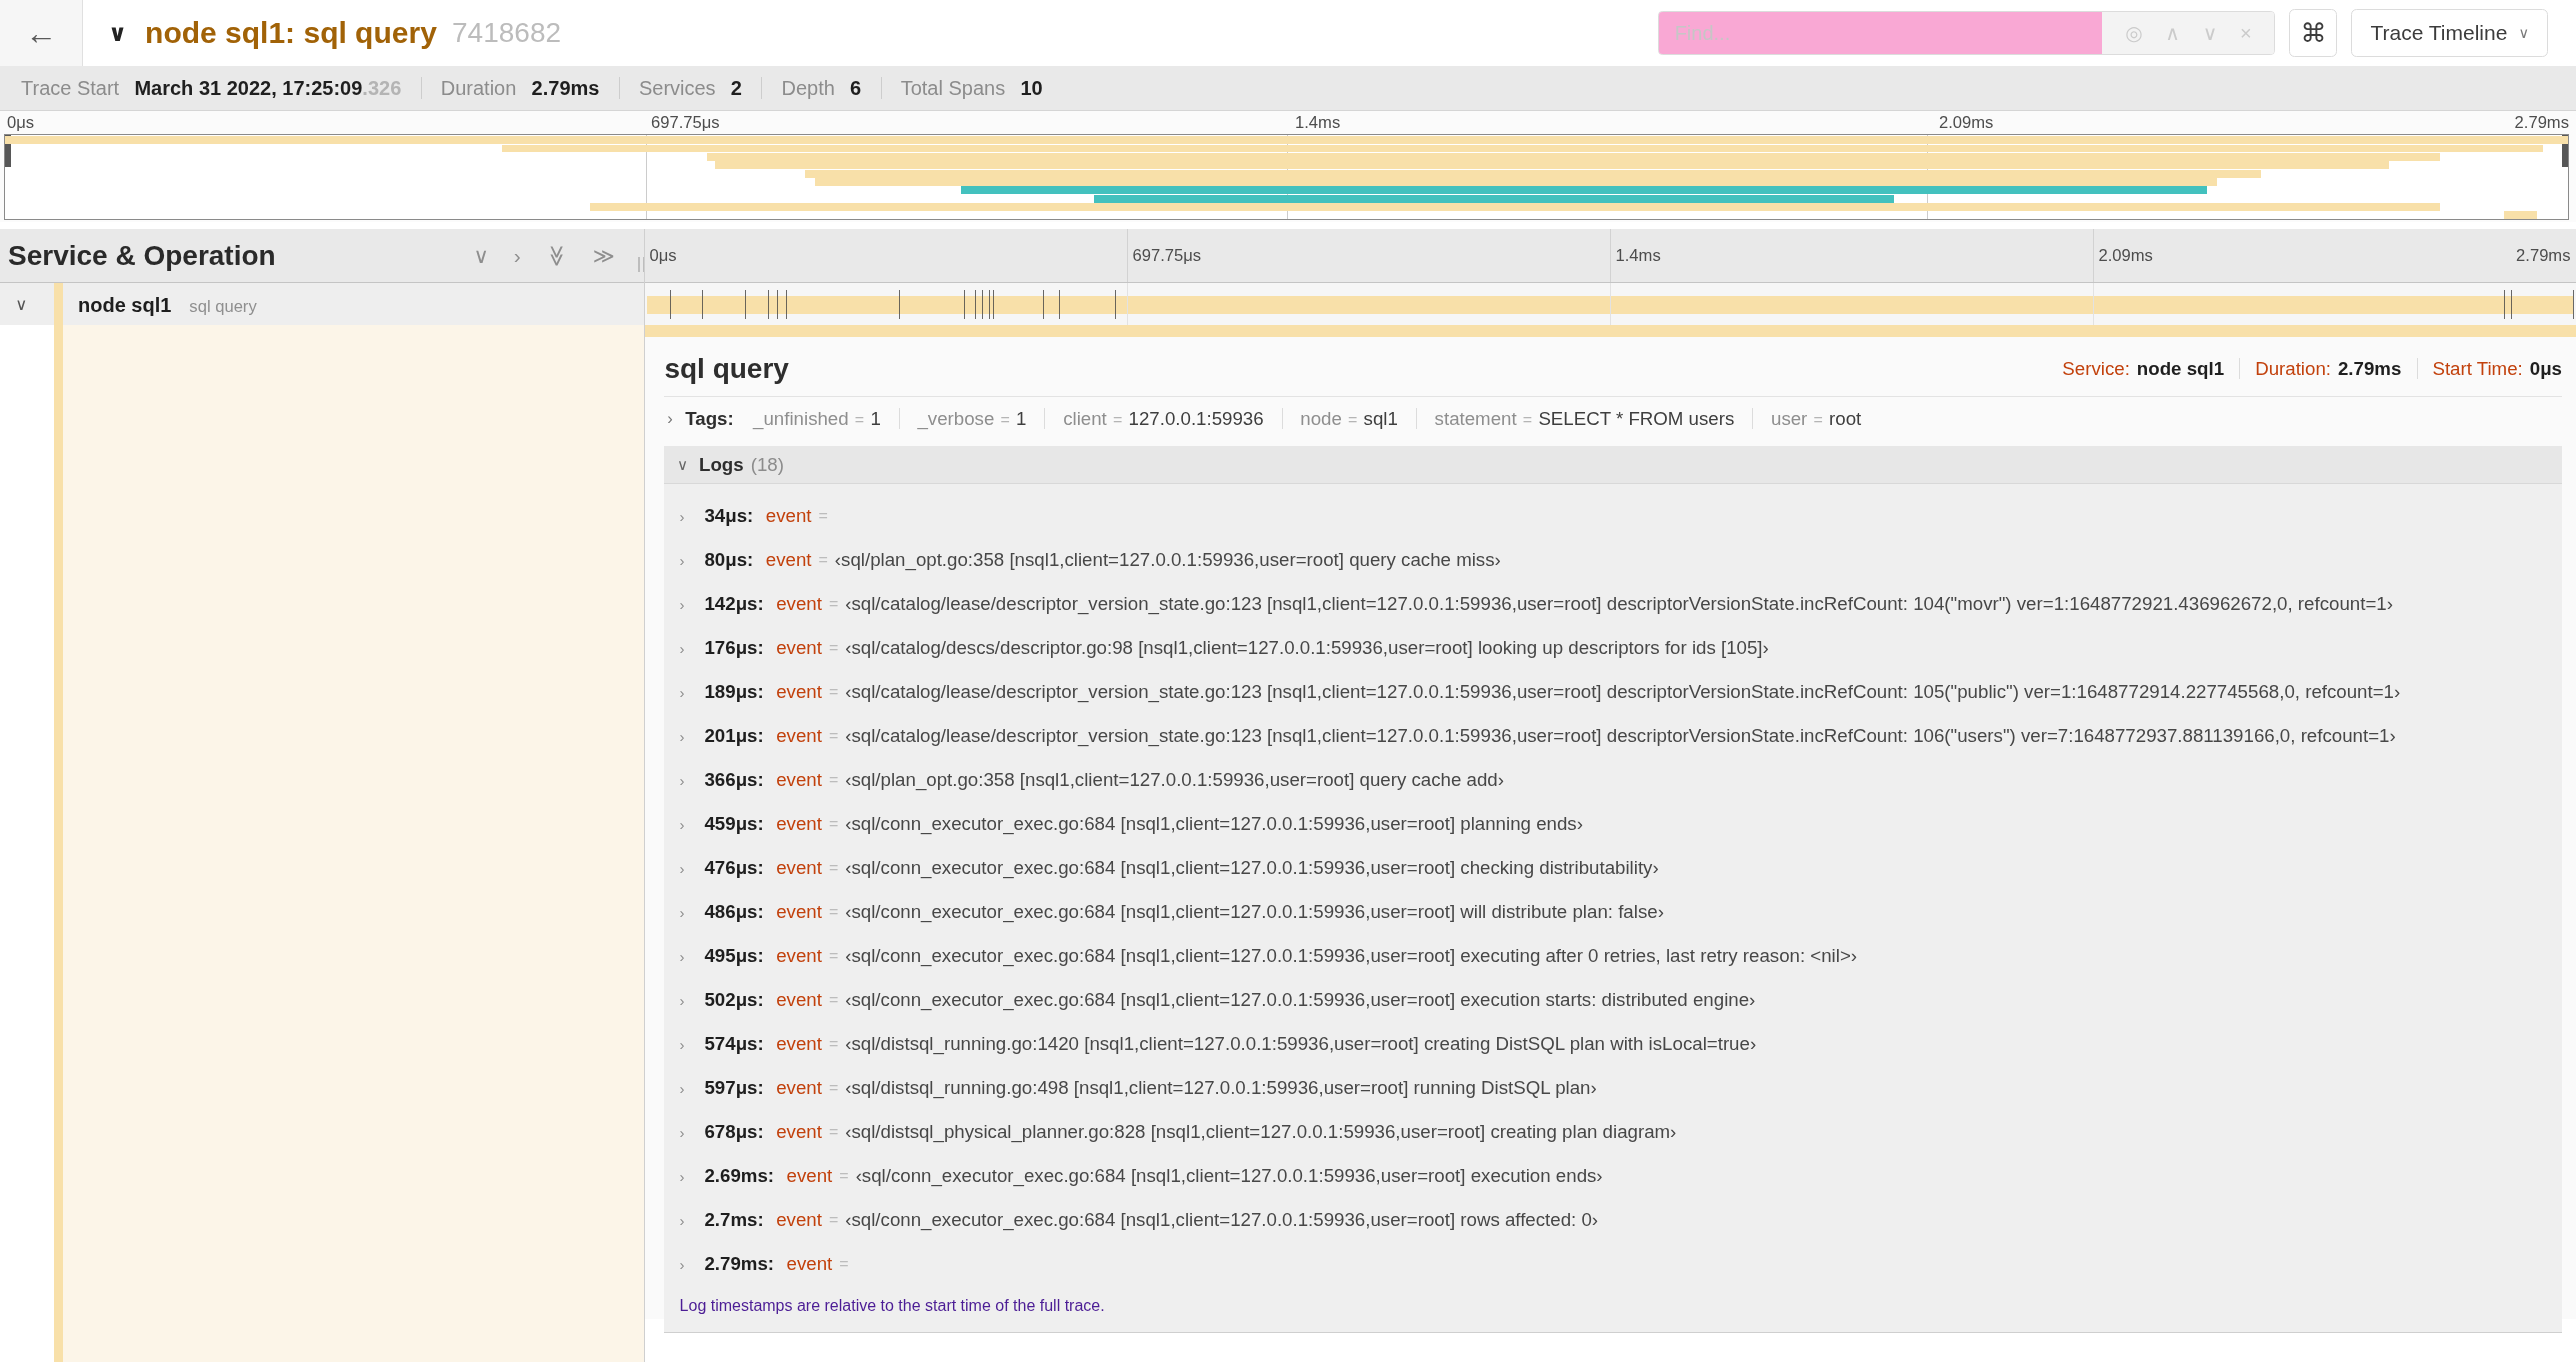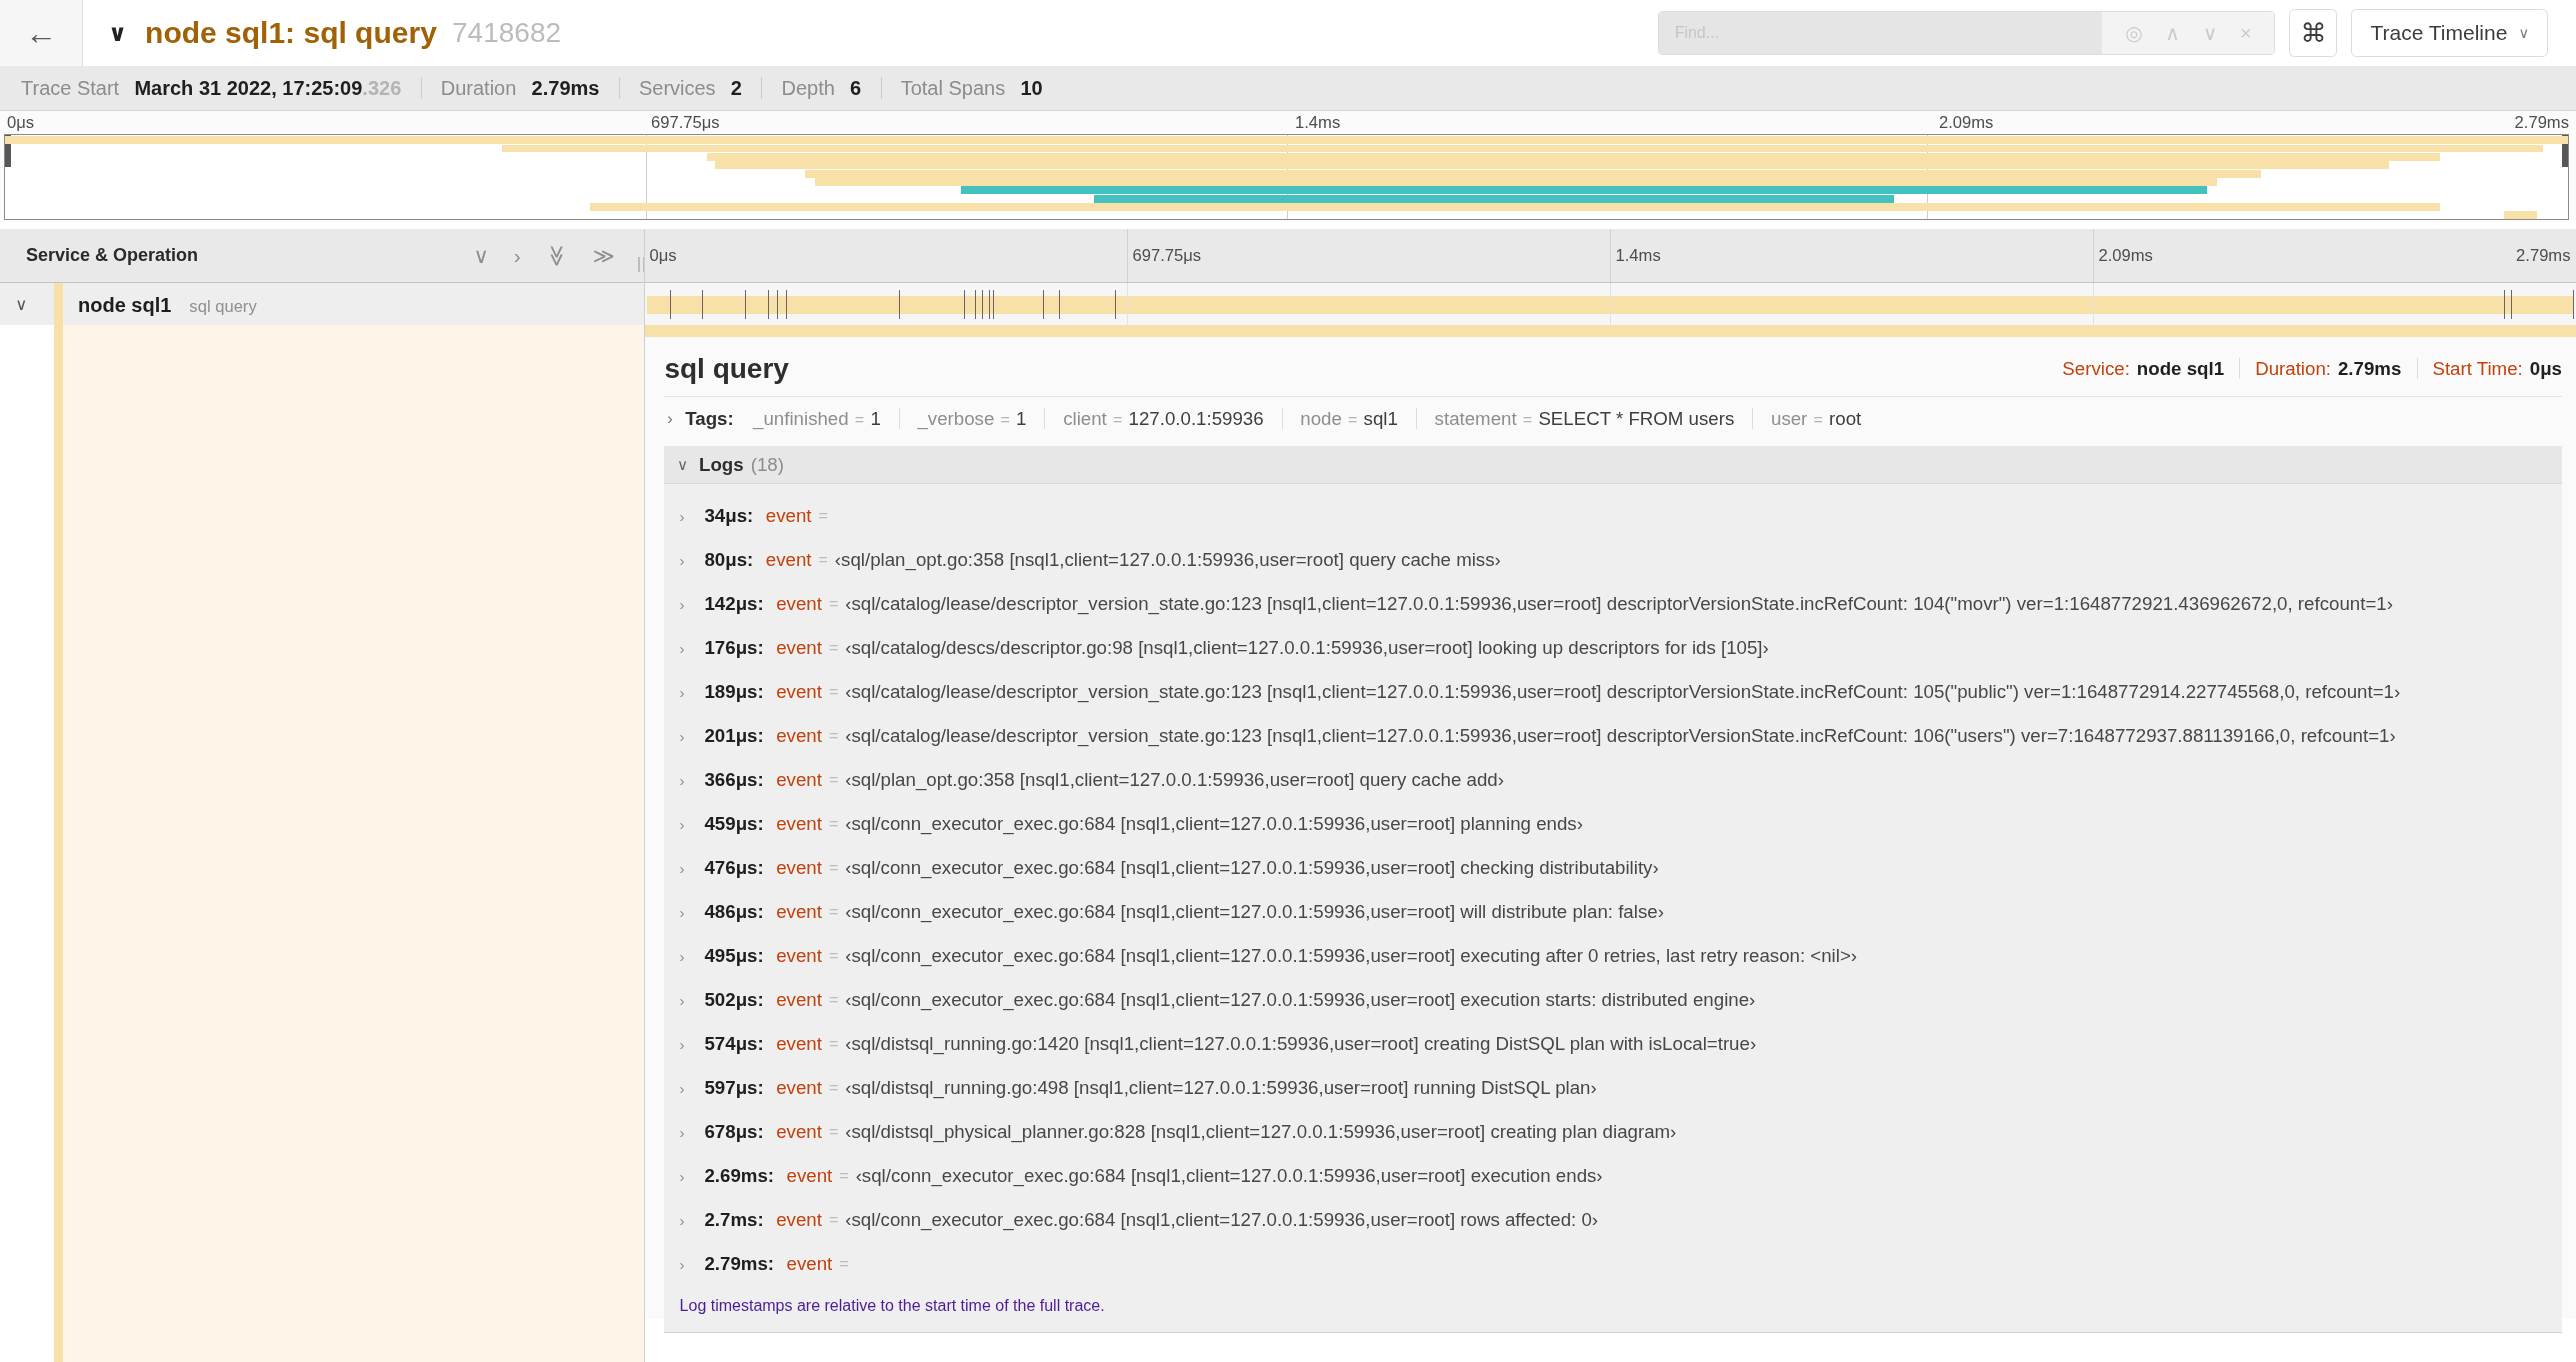--- a/index.html
+++ b/index.html
@@ -10,21 +10,21 @@
   .top-header{position:absolute;left:0;top:0;width:2576px;height:66px;background:#fff;
               border-bottom:0.7px solid #e4e4e4;display:flex;align-items:center;}
   .back-btn{width:82px;height:66px;background:#f6f6f6;border-right:0.7px solid #e0e0e0;
             display:flex;align-items:center;justify-content:center;font-size:32px;color:#5a5a5a;cursor:pointer;}
   .title-chevron{margin-left:25px;font-size:23.5px;font-weight:700;color:#222;cursor:pointer;}
   .trace-title{margin-left:18px;font-size:30px;font-weight:700;color:#a16207;white-space:nowrap;}
   .trace-id{margin-left:15.2px;font-size:28px;font-weight:400;color:#bcbcbc;}
   .header-right{margin-left:auto;display:flex;align-items:center;gap:14px;margin-right:28px;}
   .find-group{display:flex;width:615px;height:42px;border:1.4px solid #dcdcdc;border-radius:4.2px;
               overflow:hidden;background:#fff;}
-  .find-input{flex:1;border:none;outline:none;font-size:16px;color:#444;padding:0 15.2px;background:#e5e5e5;}
+  .find-input{flex:1;border:none;outline:none;font-size:20px;color:#444;padding:0 15.2px;background:#f9a8d4;}
   .find-input::placeholder{color:#c6c6c6;}
   .find-controls{width:172px;background:#f3f3f3;display:flex;align-items:center;
                  justify-content:space-evenly;color:#cbcbcb;font-size:20px;}
   .find-controls span{cursor:pointer;}
   .sq-btn{height:46px;border:1.4px solid #dcdcdc;border-radius:5.5px;background:#fff;display:flex;
           align-items:center;justify-content:center;cursor:pointer;}
   .cmd-btn{width:46px;font-size:26px;color:#3d3d3d;}
   .view-btn{padding:0 18px;gap:11px;font-size:21px;color:#3c3c3c;white-space:nowrap;}
   .view-caret{font-size:14.5px;color:#7a7a7a;}
 
@@ -45,21 +45,21 @@
   .minimap-canvas{position:absolute;left:4.2px;top:23px;width:2565px;height:86px;background:#fff;
                   border:1.4px solid #8a8a8a;box-sizing:border-box;cursor:crosshair;}
   .mm-grid{position:absolute;top:0;bottom:0;width:0.7px;background:#cccccc;}
   .mm-row{position:absolute;height:7.6px;}
   .mm-scrub{position:absolute;top:0;width:6.2px;height:32px;background:#575757;cursor:ew-resize;}
 
   
   .cols-header{position:absolute;left:0;top:229px;width:2576px;height:54px;}
   .left-head{position:absolute;left:0;top:0;width:644px;height:54px;background:#e9e9e9;
              border-bottom:1.4px solid #c4c4c4;display:flex;align-items:center;box-sizing:border-box;}
-  .left-head-title{margin-left:26px;font-size:18px;font-weight:700;color:#2a2a2a;}
+  .left-head-title{margin-left:8px;font-size:28px;font-weight:700;color:#2a2a2a;}
   .head-icons{margin-left:auto;margin-right:16.6px;display:flex;align-items:center;gap:25px;
               font-size:21px;color:#8e8e8e;}
   .head-icons span{cursor:pointer;}
   .rot90{display:inline-block;transform:rotate(90deg);}
   .grip{display:flex;gap:2.8px;margin-left:7px;margin-top:18px;cursor:col-resize;}
   .grip i{display:block;width:1.4px;height:15.2px;background:#bdbdbd;}
   .right-head{position:absolute;left:644px;top:0;width:1932px;height:54px;background:#e9e9e9;
               border-bottom:1.4px solid #c4c4c4;box-sizing:border-box;font-size:16.6px;color:#4d4d4d;}
   .rh-label{position:absolute;top:50%;transform:translateY(-50%);padding-left:5.5px;white-space:nowrap;}
   .rh-label.last{right:5.5px;padding-left:0;}

